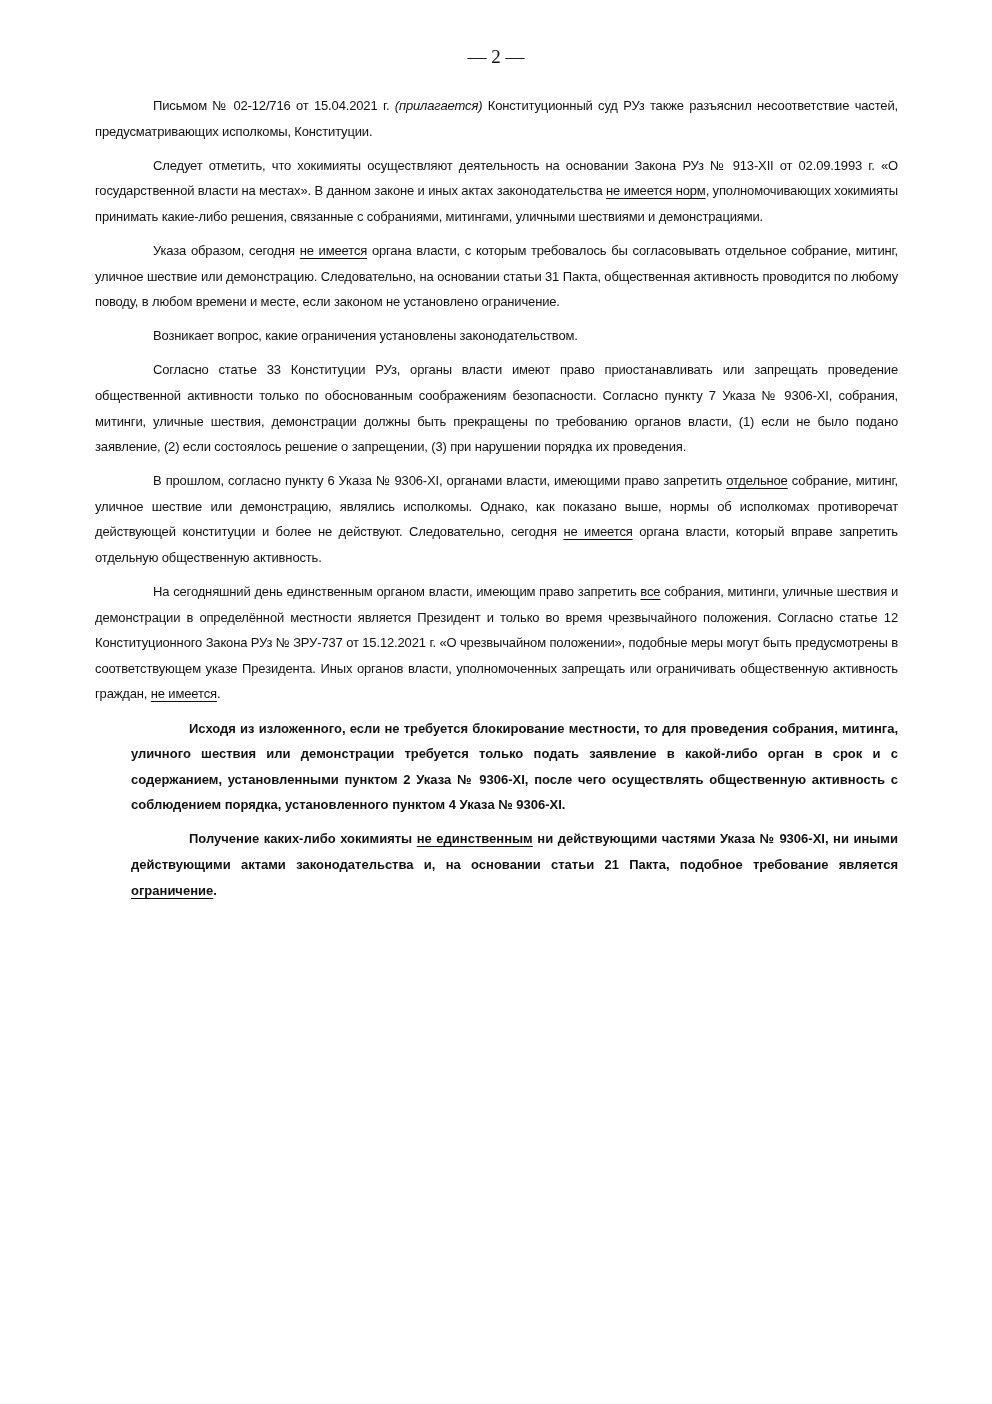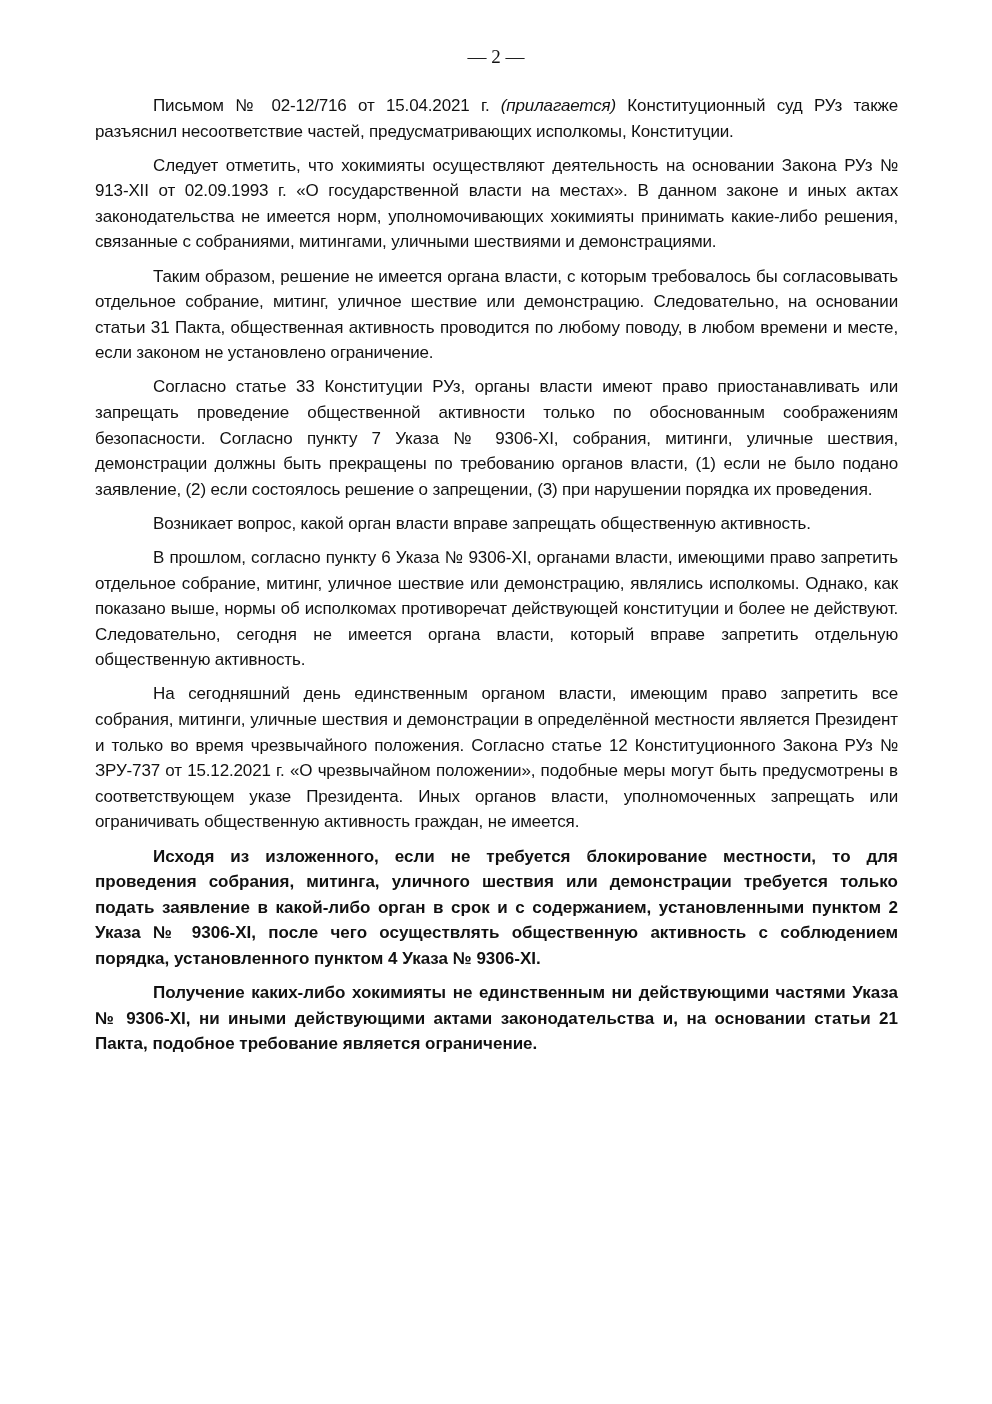--- a/index.html
+++ b/index.html
@@ -23,49 +23,51 @@
       font-family: "Liberation Serif", serif;
       font-size: 19px;
       color: #111;
     }
     .content {
       position: absolute;
       left: 95px;
       top: 93px;
       width: 803px;
       font-family: "Liberation Sans", sans-serif;
-      font-size: 17px;
+      font-size: 13px;
       line-height: 25.6px;
       letter-spacing: -0.15px;
     }
     .para {
       margin: 0 0 8.5px 0;
       text-indent: 58px;
       text-align: justify;
       text-align-last: left;
     }
     .para.bold {
       font-weight: bold;
       letter-spacing: 0px;
+      margin-left: 36px;
     }
     .u {
+      text-decoration: underline;
       text-underline-offset: 3px;
     }
     .i {
       font-style: italic;
     }
   </style>
 </head>
 <body>
 
 <div class="page-number">— 2 —</div>
 
 <div class="content" id="content">
     <p class="para"><span>Письмом № 02-12/716 от 15.04.2021 г. </span><span class="i">(прилагается)</span><span> Конституционный суд РУз также разъяснил несоответствие частей, предусматривающих исполкомы, Конституции.</span></p>
     <p class="para"><span>Следует отметить, что хокимияты осуществляют деятельность на основании Закона РУз № 913-XII от 02.09.1993 г. «О государственной власти на местах». В данном законе и иных актах законодательства </span><span class="u">не имеется норм</span><span>, уполномочивающих хокимияты принимать какие-либо решения, связанные с собраниями, митингами, уличными шествиями и демонстрациями.</span></p>
-    <p class="para"><span>Таким образом, решение </span><span class="u">не имеется</span><span> органа власти, с которым требовалось бы согласовывать отдельное собрание, митинг, уличное шествие или демонстрацию. Следовательно, на основании статьи 31 Пакта, общественная активность проводится по любому поводу, в любом времени и месте, если законом не установлено ограничение.</span></p>
+    <p class="para"><span>Указа образом, сегодня </span><span class="u">не имеется</span><span> органа власти, с которым требовалось бы согласовывать отдельное собрание, митинг, уличное шествие или демонстрацию. Следовательно, на основании статьи 31 Пакта, общественная активность проводится по любому поводу, в любом времени и месте, если законом не установлено ограничение.</span></p>
+    <p class="para"><span>Возникает вопрос, какие ограничения установлены законодательством.</span></p>
     <p class="para"><span>Согласно статье 33 Конституции РУз, органы власти имеют право приостанавливать или запрещать проведение общественной активности только по обоснованным соображениям безопасности. Согласно пункту 7 Указа № 9306-XI, собрания, митинги, уличные шествия, демонстрации должны быть прекращены по требованию органов власти, (1) если не было подано заявление, (2) если состоялось решение о запрещении, (3) при нарушении порядка их проведения.</span></p>
-    <p class="para"><span>Возникает вопрос, какой орган власти вправе запрещать общественную активность.</span></p>
     <p class="para"><span>В прошлом, согласно пункту 6 Указа № 9306-XI, органами власти, имеющими право запретить </span><span class="u">отдельное</span><span> собрание, митинг, уличное шествие или демонстрацию, являлись исполкомы. Однако, как показано выше, нормы об исполкомах противоречат действующей конституции и более не действуют. Следовательно, сегодня </span><span class="u">не имеется</span><span> органа власти, который вправе запретить отдельную общественную активность.</span></p>
     <p class="para"><span>На сегодняшний день единственным органом власти, имеющим право запретить </span><span class="u">все</span><span> собрания, митинги, уличные шествия и демонстрации в определённой местности является Президент и только во время чрезвычайного положения. Согласно статье 12 Конституционного Закона РУз № ЗРУ-737 от 15.12.2021 г. «О чрезвычайном положении», подобные меры могут быть предусмотрены в соответствующем указе Президента. Иных органов власти, уполномоченных запрещать или ограничивать общественную активность граждан, </span><span class="u">не имеется</span><span>.</span></p>
     <p class="para bold"><span>Исходя из изложенного, если не требуется блокирование местности, то для проведения собрания, митинга, уличного шествия или демонстрации требуется только подать заявление в какой-либо орган в срок и с содержанием, установленными пунктом 2 Указа № 9306-XI, после чего осуществлять общественную активность с соблюдением порядка, установленного пунктом 4 Указа № 9306-XI.</span></p>
     <p class="para bold"><span>Получение каких-либо хокимияты </span><span class="u">не единственным</span><span> ни действующими частями Указа № 9306-XI, ни иными действующими актами законодательства и, на основании статьи 21 Пакта, подобное требование является </span><span class="u">ограничение</span><span>.</span></p>
   </div>
 
 </body></html>

